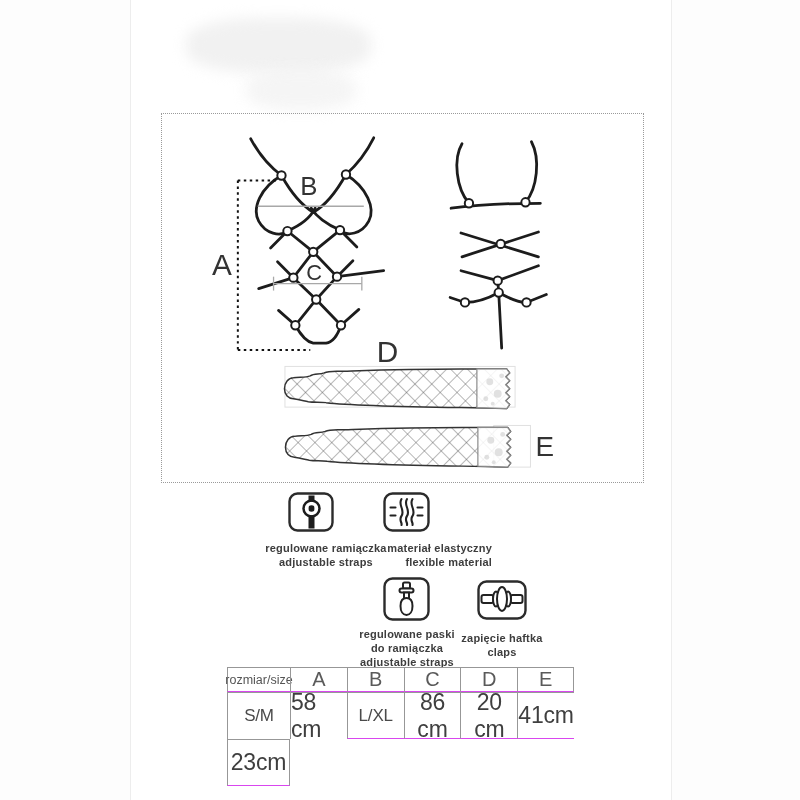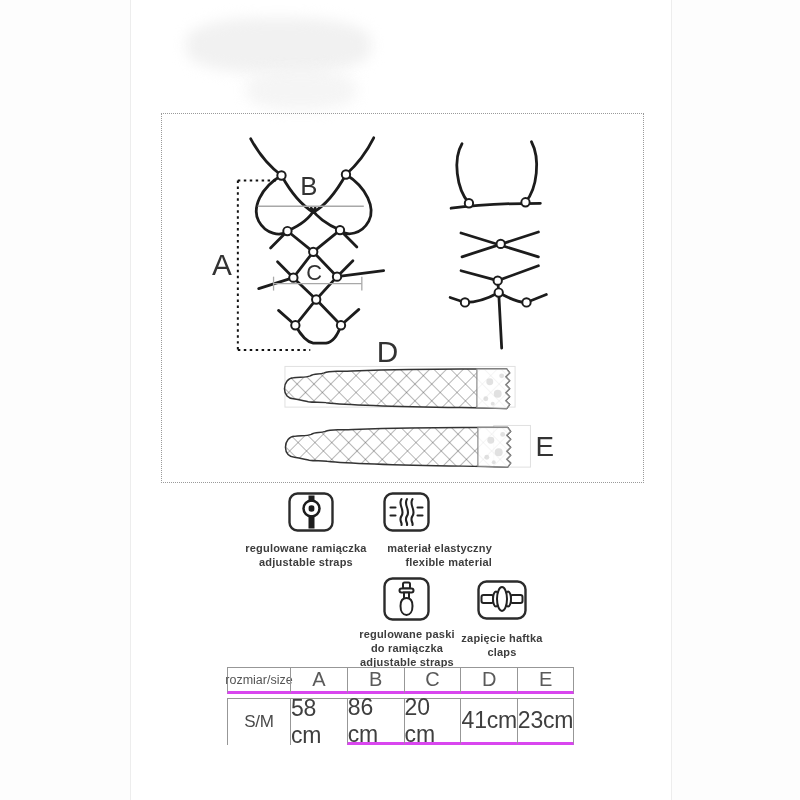--- a/index.html
+++ b/index.html
@@ -27,25 +27,25 @@
   #size-table{position:absolute;left:227px;top:667px;width:347px;color:#4a4a4a;}
   .tgrid{display:grid;grid-template-columns:63px repeat(5,56.8px);}
   .tgrid > div{
     border-left:1px solid #979797;border-top:1px solid #979797;box-sizing:border-box;
     display:flex;align-items:center;justify-content:center;
   }
   .tgrid > div:nth-child(6n+1){}
   .thead{height:25px;}
   .thead > div{font-size:20px;color:#5a5a5a;}
   .thead > div:first-child{font-size:12.5px;color:#555;}
-  .tbody{margin-top:6px;border-radius:7px;}
+  .tbody{border-radius:7px;}
   .tbody > div{height:47px;font-size:23px;color:#3f3f3f;letter-spacing:-0.2px;}
   .tbody > div.rowlabel{font-size:17px;color:#4a4a4a;}
   .b-right{border-right:1px solid #979797;}
-  .b-bottom{border-bottom:3px solid #d946ef;}
+  .b-bottom{border-bottom:1px solid #d946ef;text-align:center;}
 </style>
 </head>
 <body>
 
 <div id="stage">
   <div id="sheet">
     <div class="smudge" style="left:55px;top:18px;width:185px;height:55px;"></div>
     <div class="smudge" style="left:115px;top:70px;width:110px;height:40px;opacity:.7;"></div>
   </div>
 
@@ -190,21 +190,21 @@
         <path d="M18.5,7 C14.5,13 22.5,18 18.5,24 C15.5,28 19.5,31 18.5,33"></path>
         <path d="M24,7 C20,13 28,18 24,24 C21,28 25,31 24,33"></path>
         <path d="M29.5,7 C25.5,13 33.5,18 29.5,24 C26.5,28 30.5,31 29.5,33"></path>
         <path d="M7.5,15.5 L12.5,15.5"></path>
           <path d="M7.5,23.5 L12.5,23.5"></path>
         <path d="M34.5,15.5 L39.5,15.5"></path>
           <path d="M34.5,23.5 L39.5,23.5"></path>
       </g>
     </svg>
   </div>
-  <div class="caption" style="left:221px;top:541px;">
+  <div class="caption" style="left:241px;top:541px;">
     <div>regulowane ramiączka</div>
     <div>adjustable straps</div>
   </div>
   <div class="caption" style="left:322px;top:541px;text-align:right;">
     <div>materiał elastyczny</div>
     <div>flexible material</div>
   </div>
 
   <div class="icon-box" style="left:383px;top:577px;">
     <svg width="47" height="44" viewBox="0 0 47 44">
@@ -245,19 +245,20 @@
       <div class="b-bottom">A</div>
       <div class="b-bottom">B</div>
       <div class="b-bottom">C</div>
       <div class="b-bottom">D</div>
       <div class="b-bottom b-right">E</div>
     </div>
     <div class="tgrid tbody">
       <div class="rowlabel">S/M</div>
       <div>58 cm</div>
 
+      <div class="rowlabel b-bottom">L/XL</div>
       <div class="b-bottom">86 cm</div>
       <div class="b-bottom">20 cm</div>
       <div class="b-bottom">41cm</div>
       <div class="b-bottom b-right">23cm</div>
     </div>
   </div>
 </div>
 
 </body></html>

